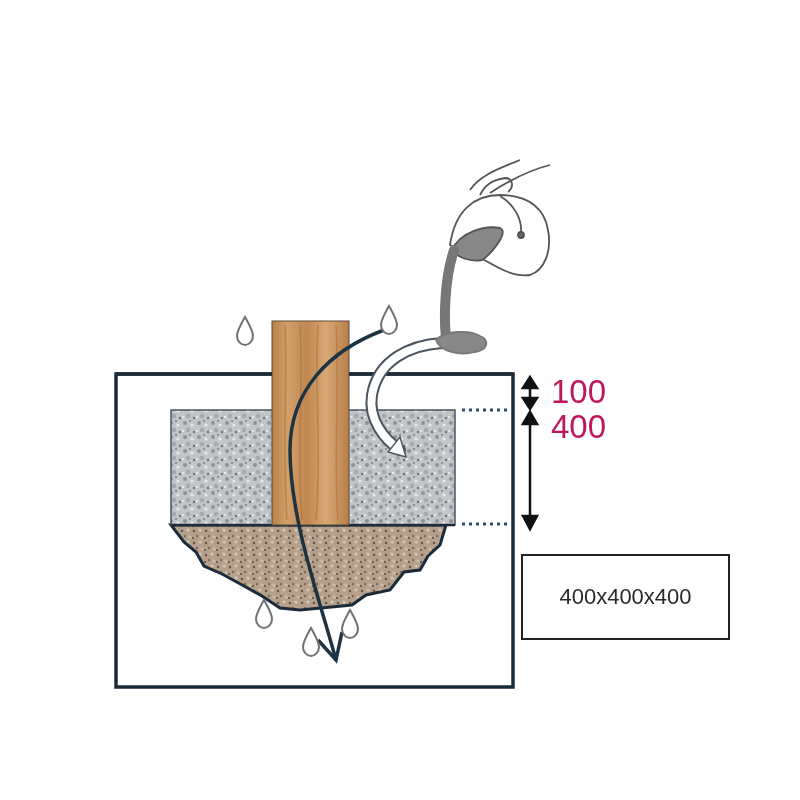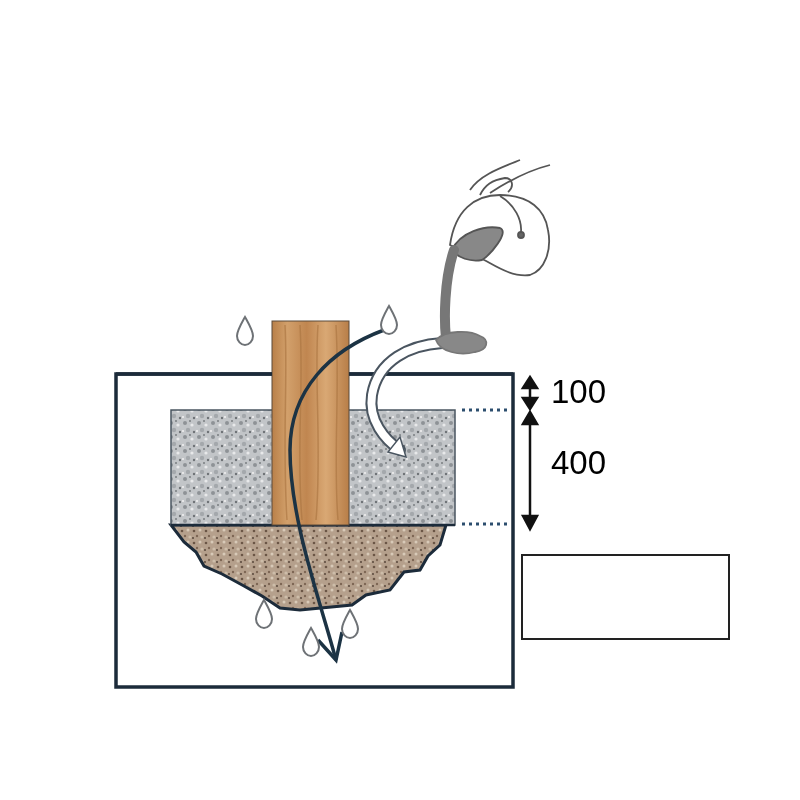--- a/index.html
+++ b/index.html
@@ -1,18 +1,18 @@
 <!DOCTYPE html>
 <html><head>
   <meta charset="utf-8">
   <style>
     html, body { margin:0; padding:0; background:#ffffff; }
     body { width:800px; height:800px; position:relative; overflow:hidden; font-family:"Liberation Sans", sans-serif; }
     #diagram { position:absolute; left:0; top:0; width:800px; height:800px; }
-    .dim-label { position:absolute; font-family:"Liberation Sans", sans-serif; font-size:33px; color:#000000; line-height:1; }
+    .dim-label { position:absolute; font-family:"Liberation Sans", sans-serif; font-size:33px; color:#be185d; line-height:1; }
     .spec-box { position:absolute; left:521px; top:554px; width:209px; height:86px; border:2px solid #222; box-sizing:border-box; background:#fff; display:flex; flex-direction:column; align-items:center; justify-content:center; }
     .spec-line { font-family:"Liberation Sans", sans-serif; font-size:22px; color:#2a2a2a; line-height:30px; }
   </style>
 </head>
 <body>
 
 <svg id="diagram" viewBox="0 0 800 800" xmlns="http://www.w3.org/2000/svg">
   <defs>
     <pattern id="concretePat" width="14" height="14" patternUnits="userSpaceOnUse">
       <rect width="14" height="14" fill="#c2c5c8"></rect>
@@ -91,16 +91,17 @@
   <g fill="#ffffff" stroke="#6e7276" stroke-width="2">
     <path d="M245,317 C240,326 237,331 237,336 C237,341 241,345 245,345 C249,345 253,341 253,336 C253,331 250,326 245,317 Z"></path>
     <path d="M389,306 C384,315 381,320 381,325 C381,330 385,334 389,334 C393,334 397,330 397,325 C397,320 394,315 389,306 Z"></path>
     <path d="M264,600 C259,609 256,614 256,619 C256,624 260,628 264,628 C268,628 272,624 272,619 C272,614 269,609 264,600 Z"></path>
     <path d="M311,628 C306,637 303,642 303,647 C303,652 307,656 311,656 C315,656 319,652 319,647 C319,642 316,637 311,628 Z"></path>
     <path d="M350,610 C345,619 342,624 342,629 C342,634 346,638 350,638 C354,638 358,634 358,629 C358,624 355,619 350,610 Z"></path>
   </g>
 </svg>
 
 <div class="dim-label" style="left:551px; top:375px;">100</div>
-<div class="dim-label" style="left:551px; top:410px;margin-top:36px;">400</div>
+<div class="dim-label" style="left:551px; top:410px;">400</div>
 
 <div class="spec-box">
+  <div class="spec-line">400x400x400</div>
 </div>
 
 </body></html>

